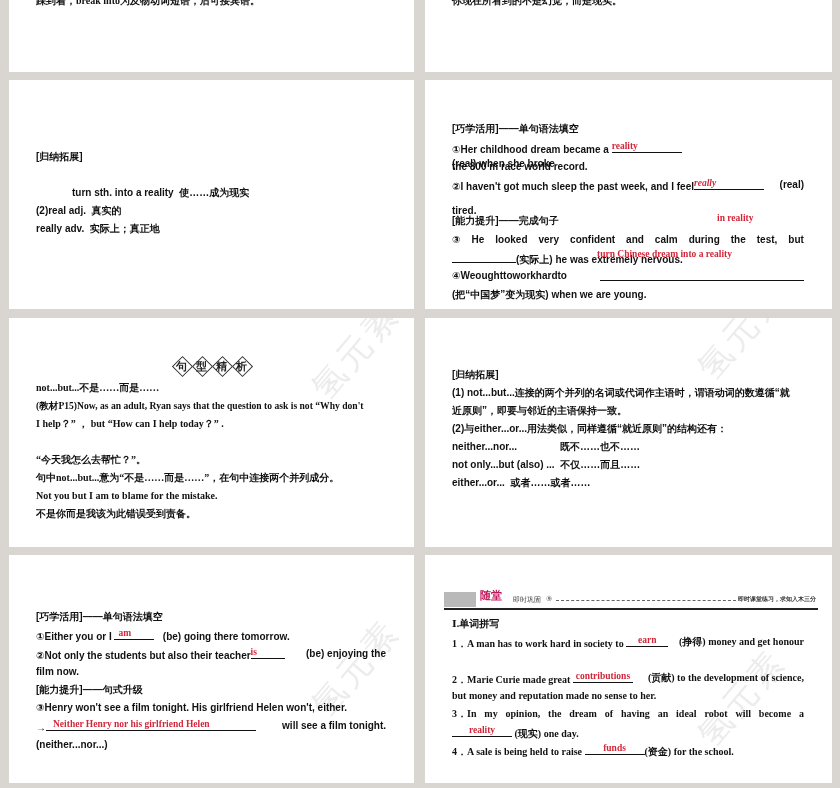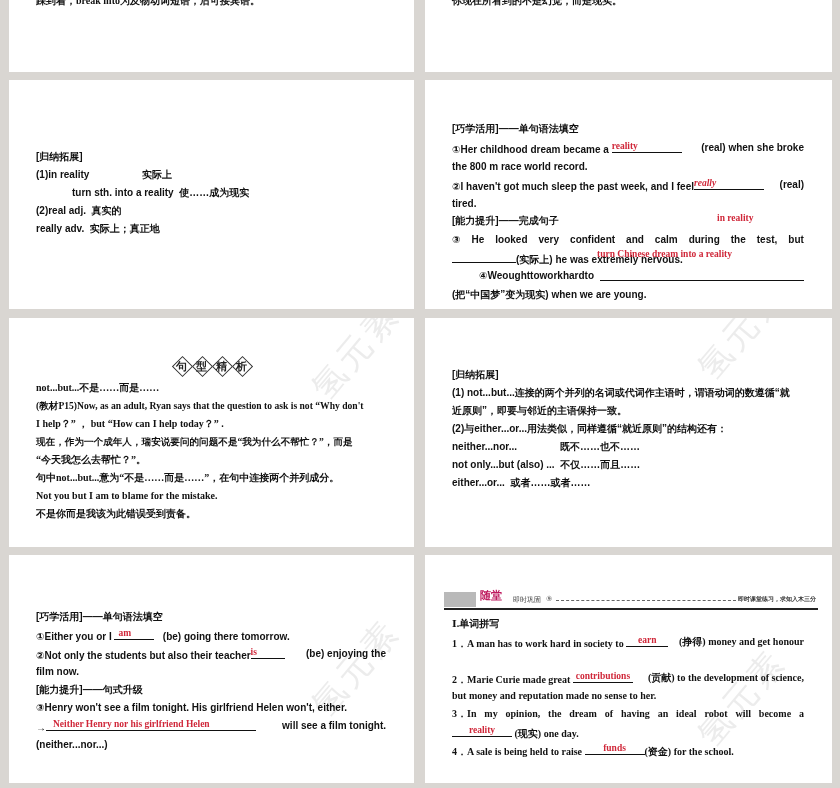--- a/index.html
+++ b/index.html
@@ -64,89 +64,85 @@
 <div class="slide s-l r1">
   <div class="line serif" style="top:-6px;left:27px;">踩到着，break into为及物动词短语，后可接宾语。</div>
 </div>
 
 <div class="slide s-r r1">
   <div class="line serif" style="top:-6px;left:27px;">你现在所看到的不是幻觉，而是现实。</div>
 </div>
 
 <div class="slide s-l r2">
   <div class="line sans" style="top:70px;">[归纳拓展]</div>
-  <div class="line sans" style="top:88px;">
-    <span style="display:inline-block;width:106px;">(1)in reality</span><span>实际上</span>
-  </div>
   <div class="line sans" style="top:106px;margin-left:36px;">
     <span>turn sth. into a reality</span>&nbsp; <span>使……成为现实</span>
   </div>
   <div class="line sans" style="top:124px;">
     <span>(2)real adj.</span>&nbsp; <span>真实的</span>
   </div>
   <div class="line sans" style="top:142px;">
     <span>really adv.</span>&nbsp; <span>实际上；真正地</span>
   </div>
 </div>
 
 <div class="slide s-r r2">
   <div class="line sans" style="top:42px;">[巧学活用]——单句语法填空</div>
-  <div class="line sans" style="top:61px;display:flex;justify-content:space-between;">
+  <div class="line sans" style="top:61px;display:flex;justify-content:space-between;flex-direction:column;">
     <span><span>①Her childhood dream became a</span>
     <span class="blank" style="width:70px;"><span class="ans red" style="text-align:left;">reality</span></span></span>
     <span>(real) when she broke</span>
   </div>
   <div class="line sans" style="top:80px;">the 800  m race world record.</div>
   <div class="line sans" style="top:98px;display:flex;justify-content:space-between;">
     <span><span>②I haven't got much sleep the past week, and I feel</span><span class="blank" style="width:70px;"><span class="ans red" style="text-align:left;font-style:italic;">really</span></span></span>
     <span>(real)</span>
   </div>
-  <div class="line sans" style="top:117px;">tired.</div>
+  <div class="line sans" style="top:124px;">tired.</div>
   <div class="line sans" style="top:134px;">[能力提升]——完成句子</div>
   <div class="red" style="position:absolute;left:292px;top:133px;font-size:9.5px;">in reality</div>
   <div class="line sans" style="top:153px;display:flex;justify-content:space-between;">
     <span>③</span>
     <span>He</span>
     <span>looked</span>
     <span>very</span>
     <span>confident</span>
     <span>and</span>
     <span>calm</span>
     <span>during</span>
     <span>the</span>
     <span>test,</span>
     <span>but</span>
   </div>
   <div class="line sans" style="top:171px;">
     <span class="blank" style="width:64px;"></span><span>(实际上) he was extremely nervous.</span>
   </div>
   <div class="red" style="position:absolute;left:172px;top:169px;font-size:9.5px;">turn Chinese dream into a reality</div>
   <div class="line sans" style="top:189px;display:flex;">
-    <span style="display:flex;justify-content:flex-end;width:142px;">
+    <span style="display:flex;justify-content:flex-start;width:142px;">
       <span>④We</span>
       <span>ought</span>
       <span>to</span>
       <span>work</span>
       <span>hard</span>
       <span>to</span>
     </span>
     <span class="blank" style="flex:1;margin-left:6px;"></span>
   </div>
   <div class="line sans" style="top:208px;">(把“中国梦”变为现实)  when we are young.</div>
 </div>
 
 <div class="slide s-l r3">
   <div class="watermark" style="left:290px;top:10px;">氢元素</div>
   <div class="title-diamonds">
     <span class="diamond"><span>句</span></span><span class="diamond"><span>型</span></span><span class="diamond"><span>精</span></span><span class="diamond"><span>析</span></span>
   </div>
   <div class="line serif" style="top:63px;">not...but...不是……而是……</div>
   <div class="line serif" style="top:81px;font-size:9.6px;">(教材P15)Now, as an adult, Ryan says that the question to ask is not “Why don't</div>
   <div class="line serif" style="top:99px;">I help？” ， but “How can I help today？” .</div>
-  <div class="line serif" style="top:117px;font-size:9.6px;">现在，作为一个成年人，瑞安说要问的问题不是“我为什么不帮忙？”，而是</div>
   <div class="line serif" style="top:135px;">“今天我怎么去帮忙？”。</div>
   <div class="line serif" style="top:153px;">句中not...but...意为“不是……而是……”，在句中连接两个并列成分。</div>
   <div class="line serif" style="top:171px;">Not you but I am to blame for the mistake.</div>
   <div class="line serif" style="top:189px;">不是你而是我该为此错误受到责备。</div>
 </div>
 
 <div class="slide s-r r3">
   <div class="watermark" style="left:260px;top:-10px;">氢元素</div>
   <div class="line sans" style="top:50px;">[归纳拓展]</div>
   <div class="line sans" style="top:68px;">(1) not...but...连接的两个并列的名词或代词作主语时，谓语动词的数遵循“就</div>

